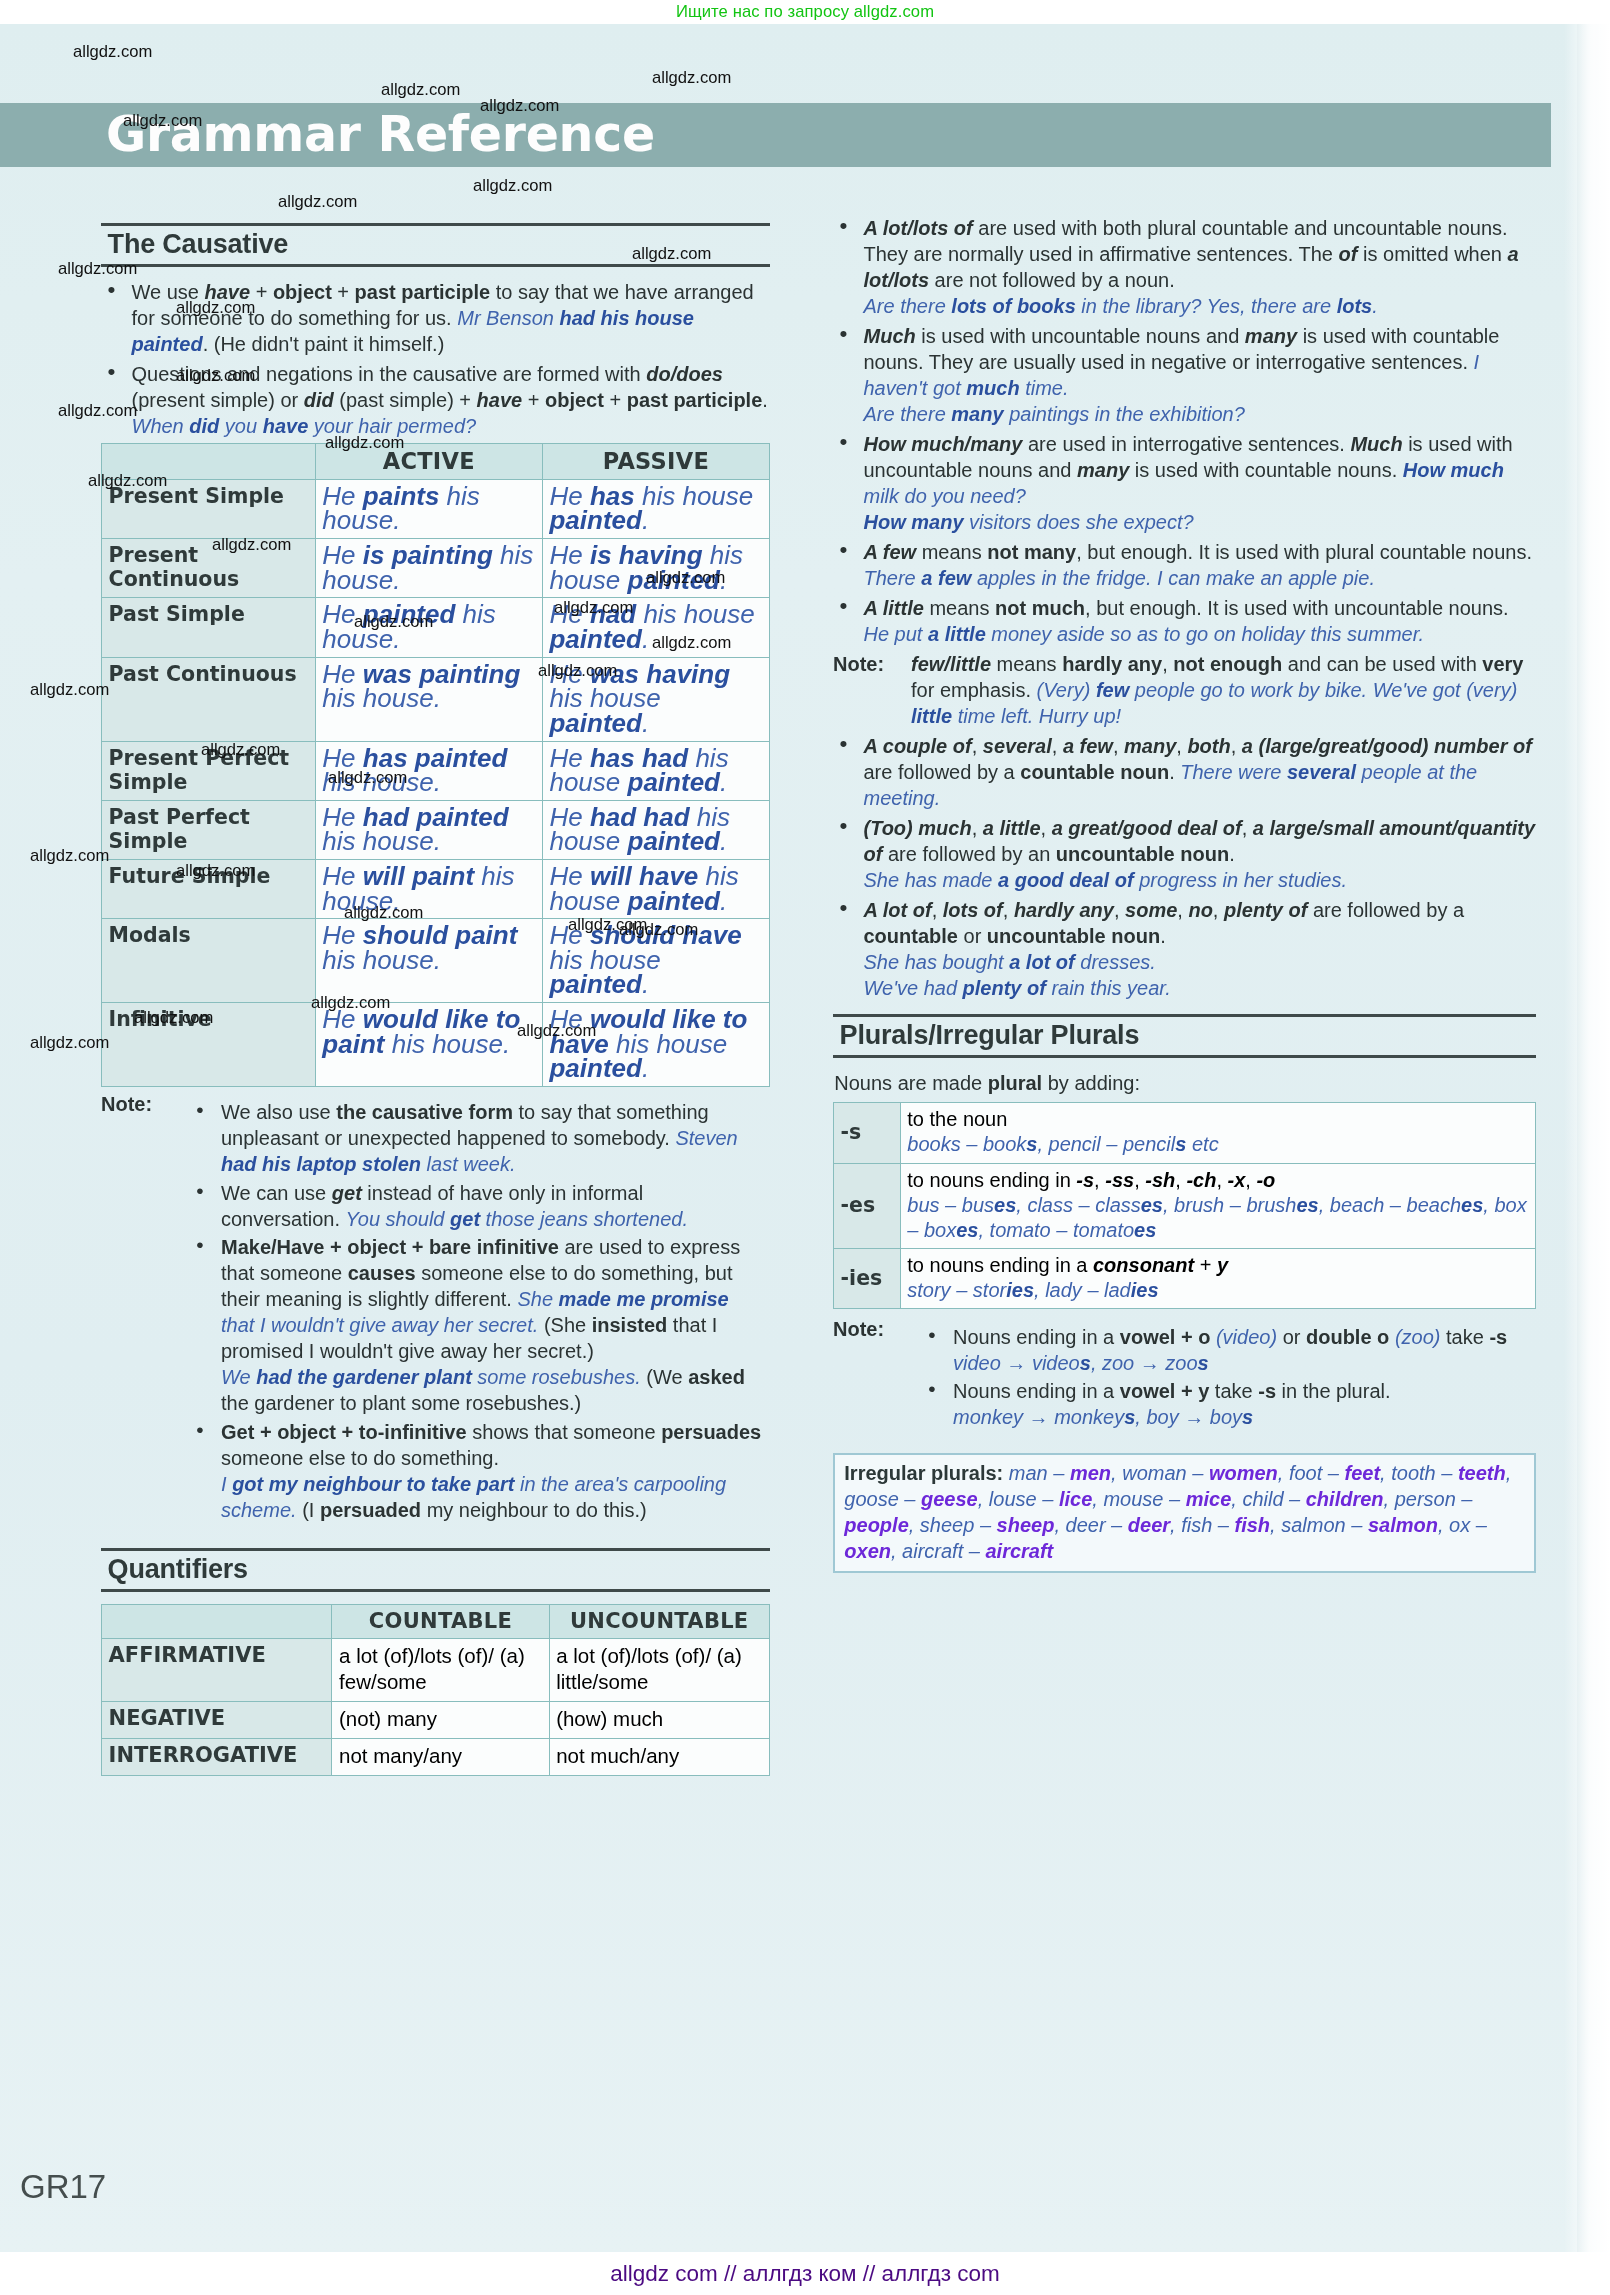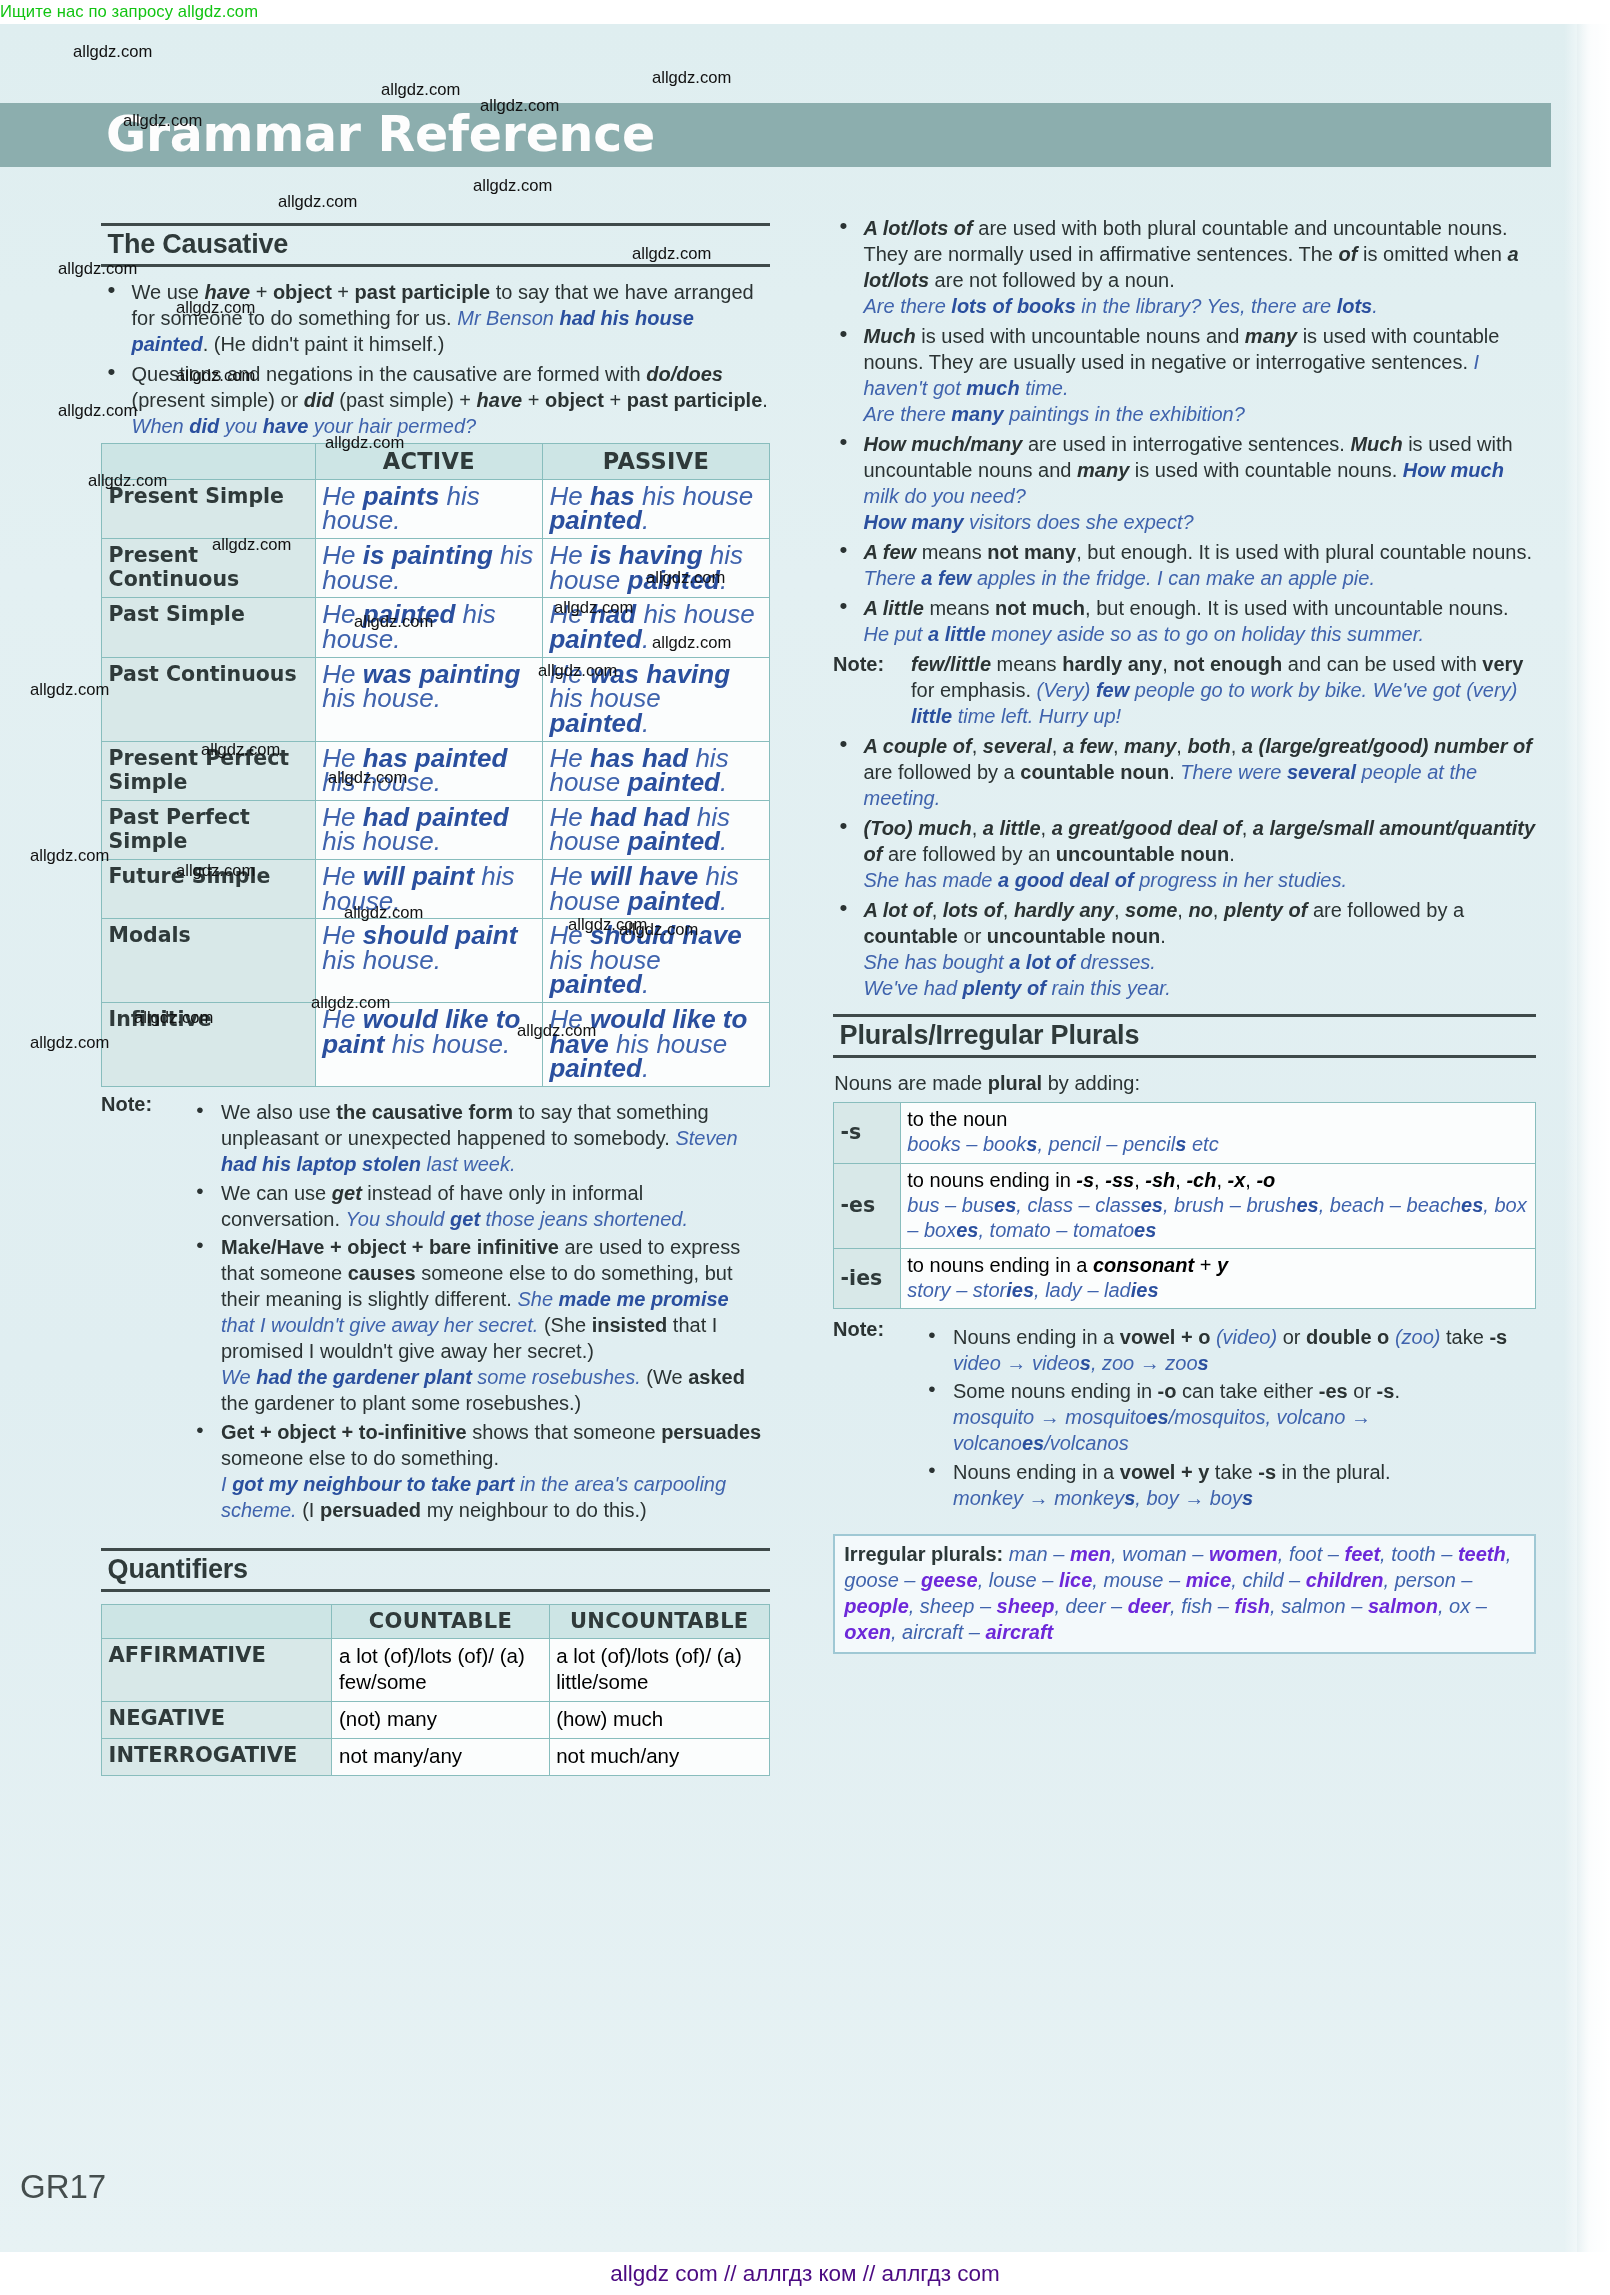--- a/index.html
+++ b/index.html
@@ -18,21 +18,21 @@
     content:"";position:absolute;right:0;top:0;width:46px;height:100%;
     background:linear-gradient(90deg,rgba(255,255,255,0) 0%,rgba(255,255,255,.85) 55%,#ffffff 100%);
   }
   .right-edge-strip{
     position:absolute;right:14.6px;top:0;width:18.5px;height:100%;
     background:linear-gradient(90deg,#c9dee2,#eaf4f6);opacity:.55;
   }
   
   #topbar{
     position:absolute;left:0;top:0;width:1610px;height:24px;background:#ffffff;
-    color:#12c412;font-size:16.6px;line-height:24px;text-align:left;
+    color:#12c412;font-size:16.6px;line-height:24px;text-align:center;
     font-family:"Liberation Sans",sans-serif;letter-spacing:0.1px;
   }
   
   #botbar{
     position:absolute;left:0;top:2252px;width:1610px;height:44px;background:#ffffff;
     color:#4b0a82;font-size:22.5px;line-height:44px;text-align:center;
   }
   
   #titlebar{
     position:absolute;left:0;top:79px;width:1551px;height:64px;
@@ -305,21 +305,20 @@
             <td class="rowlab">-ies</td>
             <td class="cellx">to nouns ending in a <span class="bi">consonant</span> + <span class="bi">y</span><br><span class="ex">story – stor</span><span class="exb">ies</span><span class="ex">, lady – lad</span><span class="exb">ies</span></td>
           </tr>
         </tbody>
     </table>
 
     <div class="note" style="margin-top:6.6px;">
       <div class="lbl">Note:</div>
       <ul id="plur-notes">
           <li>Nouns ending in a <span class="b">vowel + o</span> <span class="ex">(video)</span> or <span class="b">double o</span> <span class="ex">(zoo)</span> take <span class="b">-s</span> <span class="ex">video → video</span><span class="exb">s</span><span class="ex">, zoo → zoo</span><span class="exb">s</span></li>
-          <li>Some nouns ending in <span class="b">-o</span> can take either <span class="b">-es</span> or <span class="b">-s</span>.<br><span class="ex">mosquito → mosquito</span><span class="exb">es</span><span class="ex">/mosquitos, volcano → volcano</span><span class="exb">es</span><span class="ex">/volcanos</span></li>
           <li>Nouns ending in a <span class="b">vowel + y</span> take <span class="b">-s</span> in the plural.<br><span class="ex">monkey → monkey</span><span class="exb">s</span><span class="ex">, boy → boy</span><span class="exb">s</span></li>
         </ul>
     </div>
 
     <div id="irrbox">
       <span class="hd">Irregular plurals:</span>
       <span id="irr-pairs"> man – <span class="p">men</span>, woman – <span class="p">women</span>, foot – <span class="p">feet</span>, tooth – <span class="p">teeth</span>, goose – <span class="p">geese</span>, louse – <span class="p">lice</span>, mouse – <span class="p">mice</span>, child – <span class="p">children</span>, person – <span class="p">people</span>, sheep – <span class="p">sheep</span>, deer – <span class="p">deer</span>, fish – <span class="p">fish</span>, salmon – <span class="p">salmon</span>, ox – <span class="p">oxen</span>, aircraft – <span class="p">aircraft</span></span>
     </div>
   </div>
 

